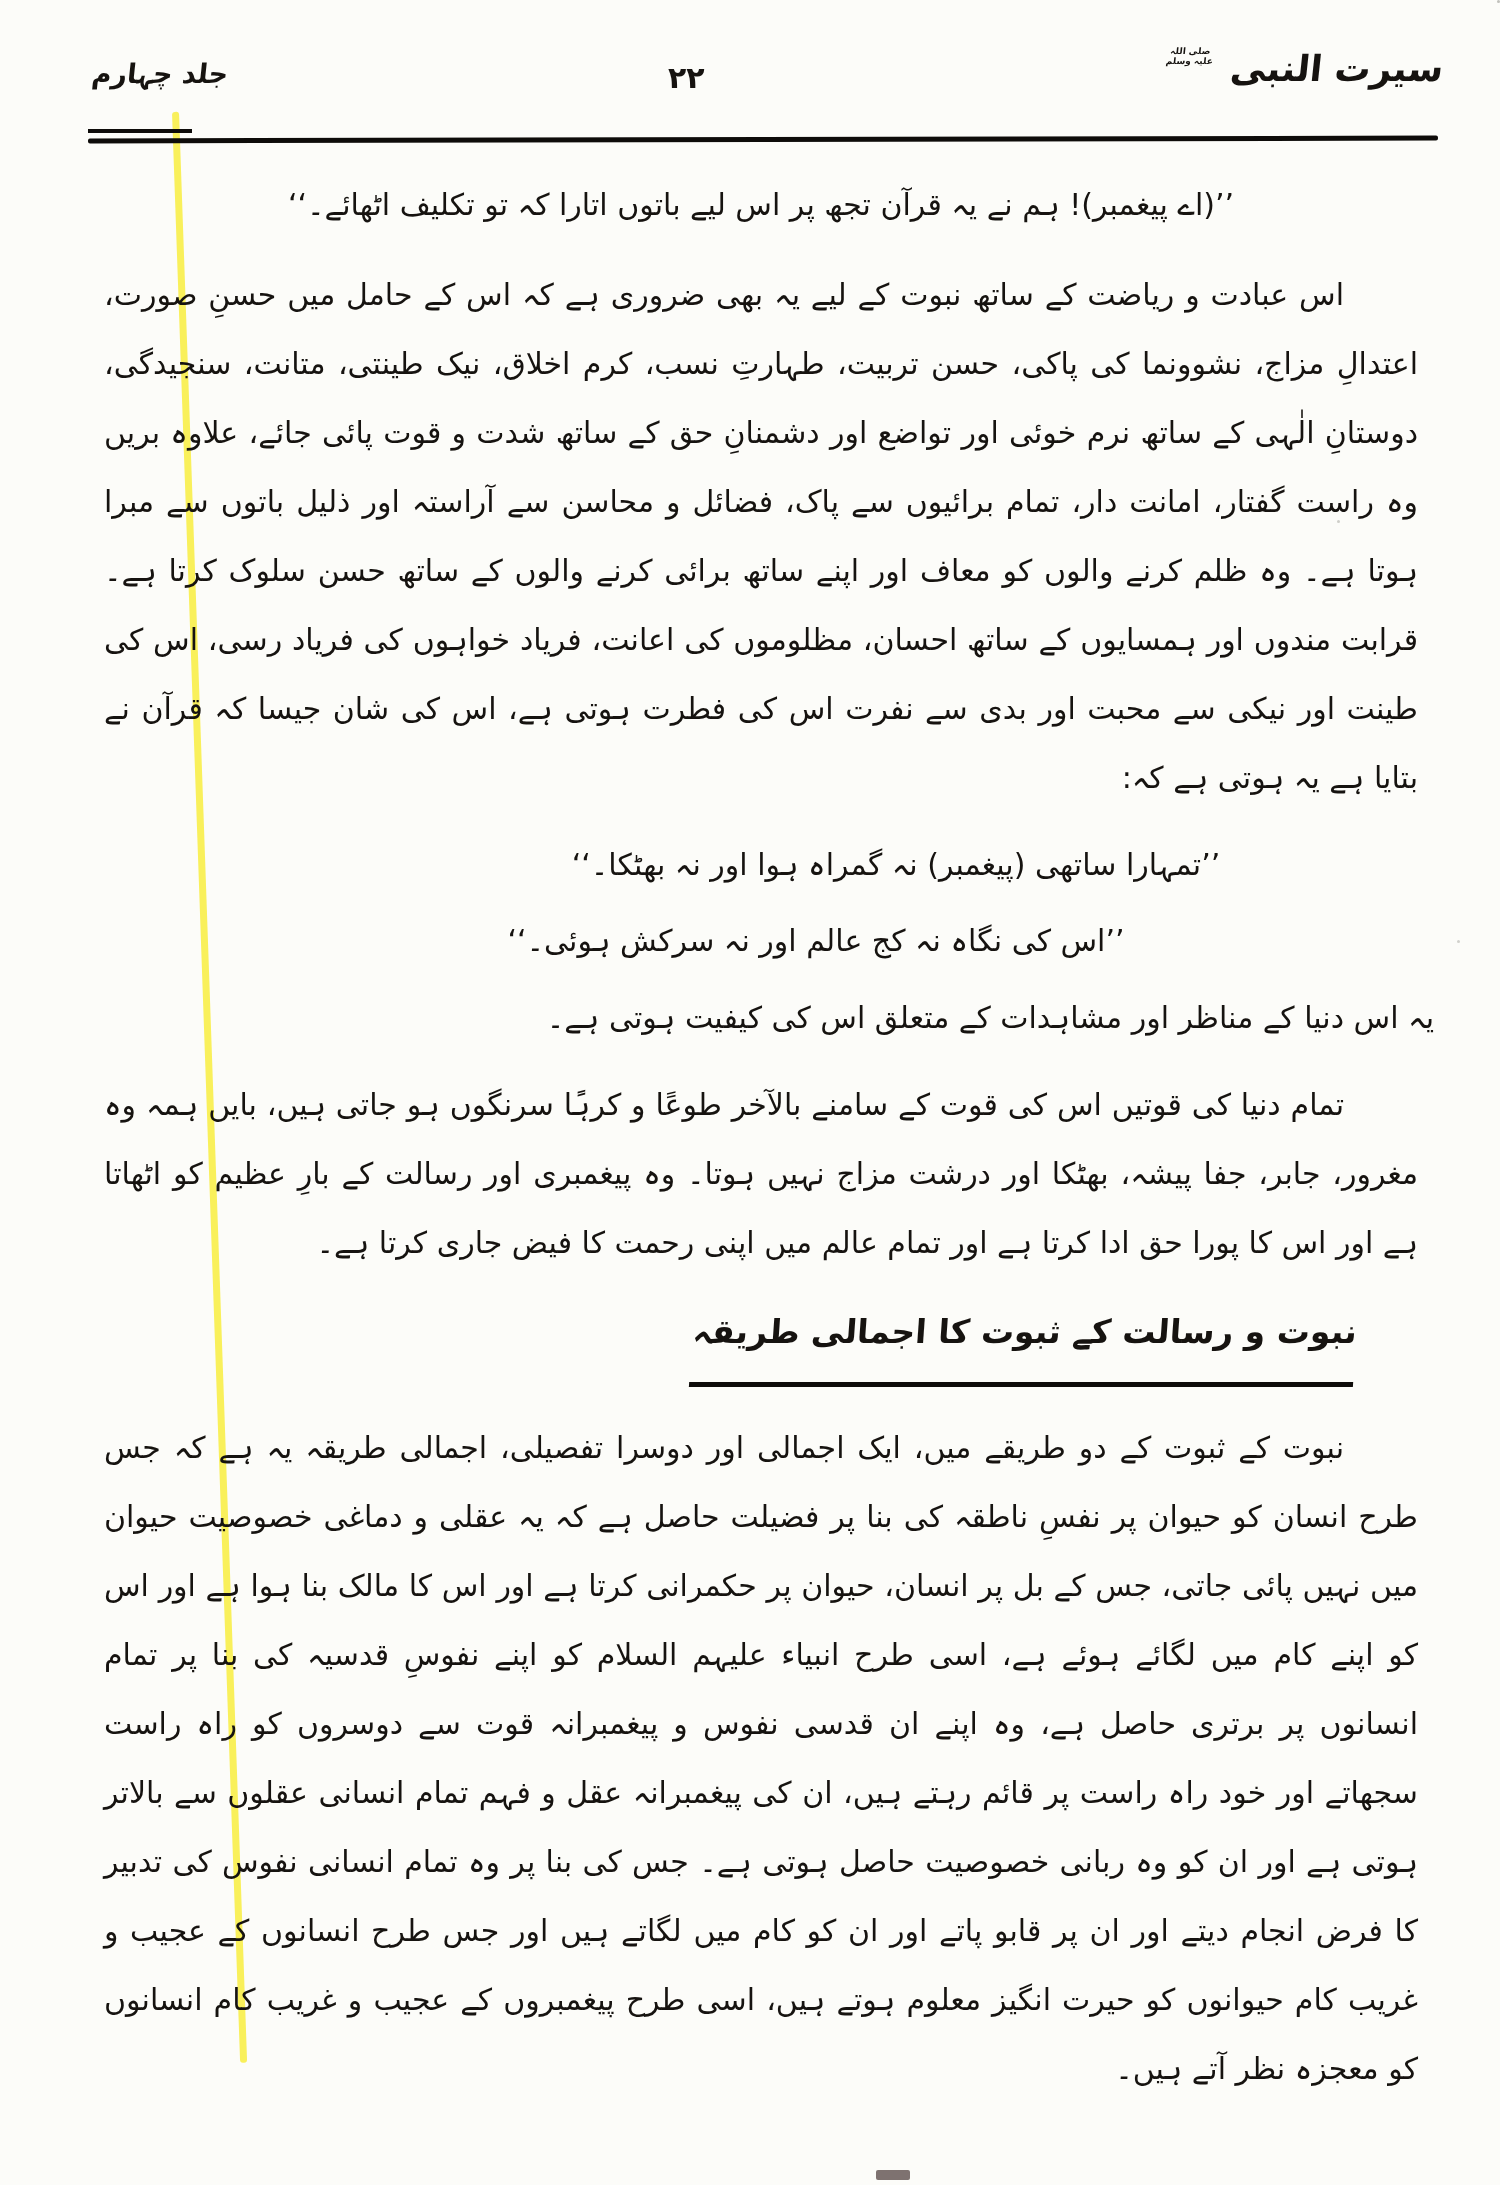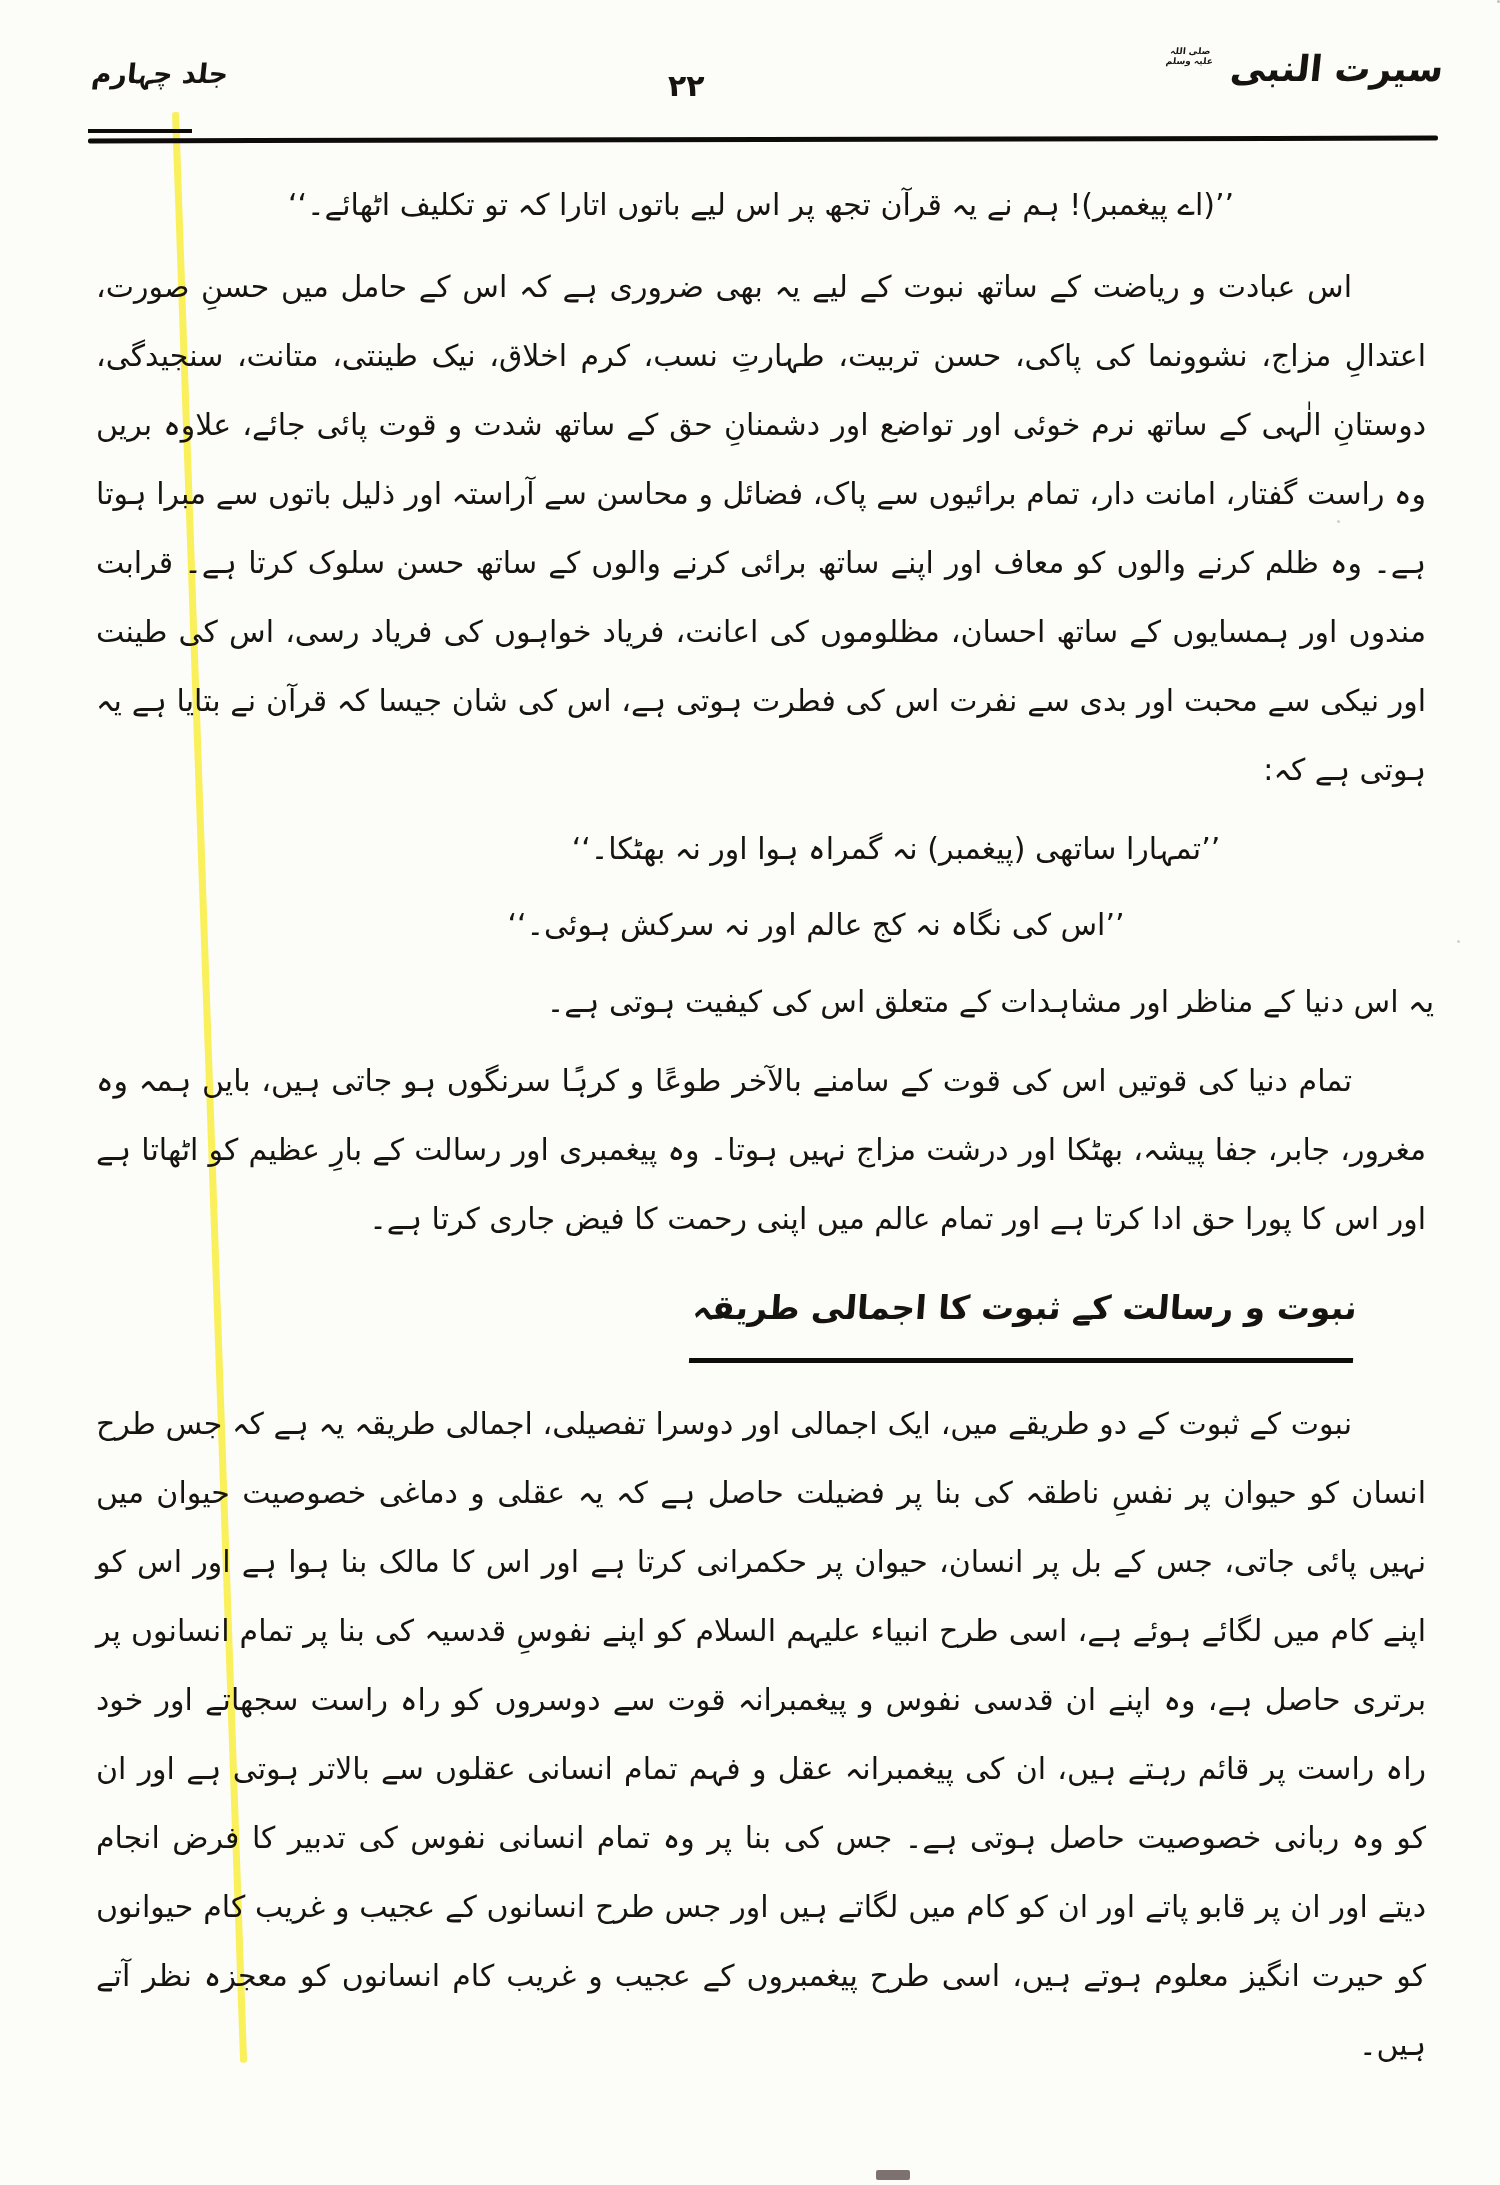--- a/index.html
+++ b/index.html
@@ -20,21 +20,21 @@
     font-size:36px;font-weight:bold;white-space:nowrap;
     transform:skewX(-6deg);
   }
   .salawat{
     display:inline-block;vertical-align:top;
     font-size:9px;font-weight:bold;line-height:1.15;
     text-align:center;margin-top:-2px;margin-right:6px;
   }
   .salawat span{display:block;}
   .page-number{
-    position:absolute;top:68px;left:668px;
+    position:absolute;top:60px;left:668px;
     font-size:30px;font-weight:bold;
   }
   .volume-left{
     position:absolute;top:58px;left:92px;
     font-size:27px;font-weight:bold;
     transform:skewX(-6deg);
   }
   .header-rule{
     position:absolute;top:137px;left:88px;right:62px;height:5px;
     background:#0e0c0a;border-radius:2px;
@@ -60,21 +60,21 @@
                60px 1575px 0 #aaaaa4, 520px 1880px 0 #b2b2ac, -40px 940px 0 #b5b5af;}
   
   .content{
     position:absolute;top:156px;right:66px;left:88px;
     font-size:30px;line-height:69px;
     text-align:justify;
   }
   .intro-quote{
     text-align:center;line-height:78px;margin:10px 0 4px;
   }
-  p.para{margin:8px;text-indent:74px;text-align:justify;}
+  p.para{margin:16px;text-indent:74px;text-align:justify;}
   .single-line{margin:4px 0;line-height:72px;text-align:right;text-indent:0;}
   .verse-row{text-align:center;line-height:80px;margin:0;}
   .verse-row .ayah{font-weight:bold;}
   .verse-inner{display:inline-block;}
   .shift-100{transform:translateX(100px);}
   .shift-135{transform:translateX(135px);}
   .shift-30{transform:translateX(30px);}
   .shift-55{transform:translateX(55px);}
   .quote-line{text-align:center;line-height:74px;margin:0 0 2px;}
   .heading-wrap{margin:20px 78px 26px 0;text-align:right;}

